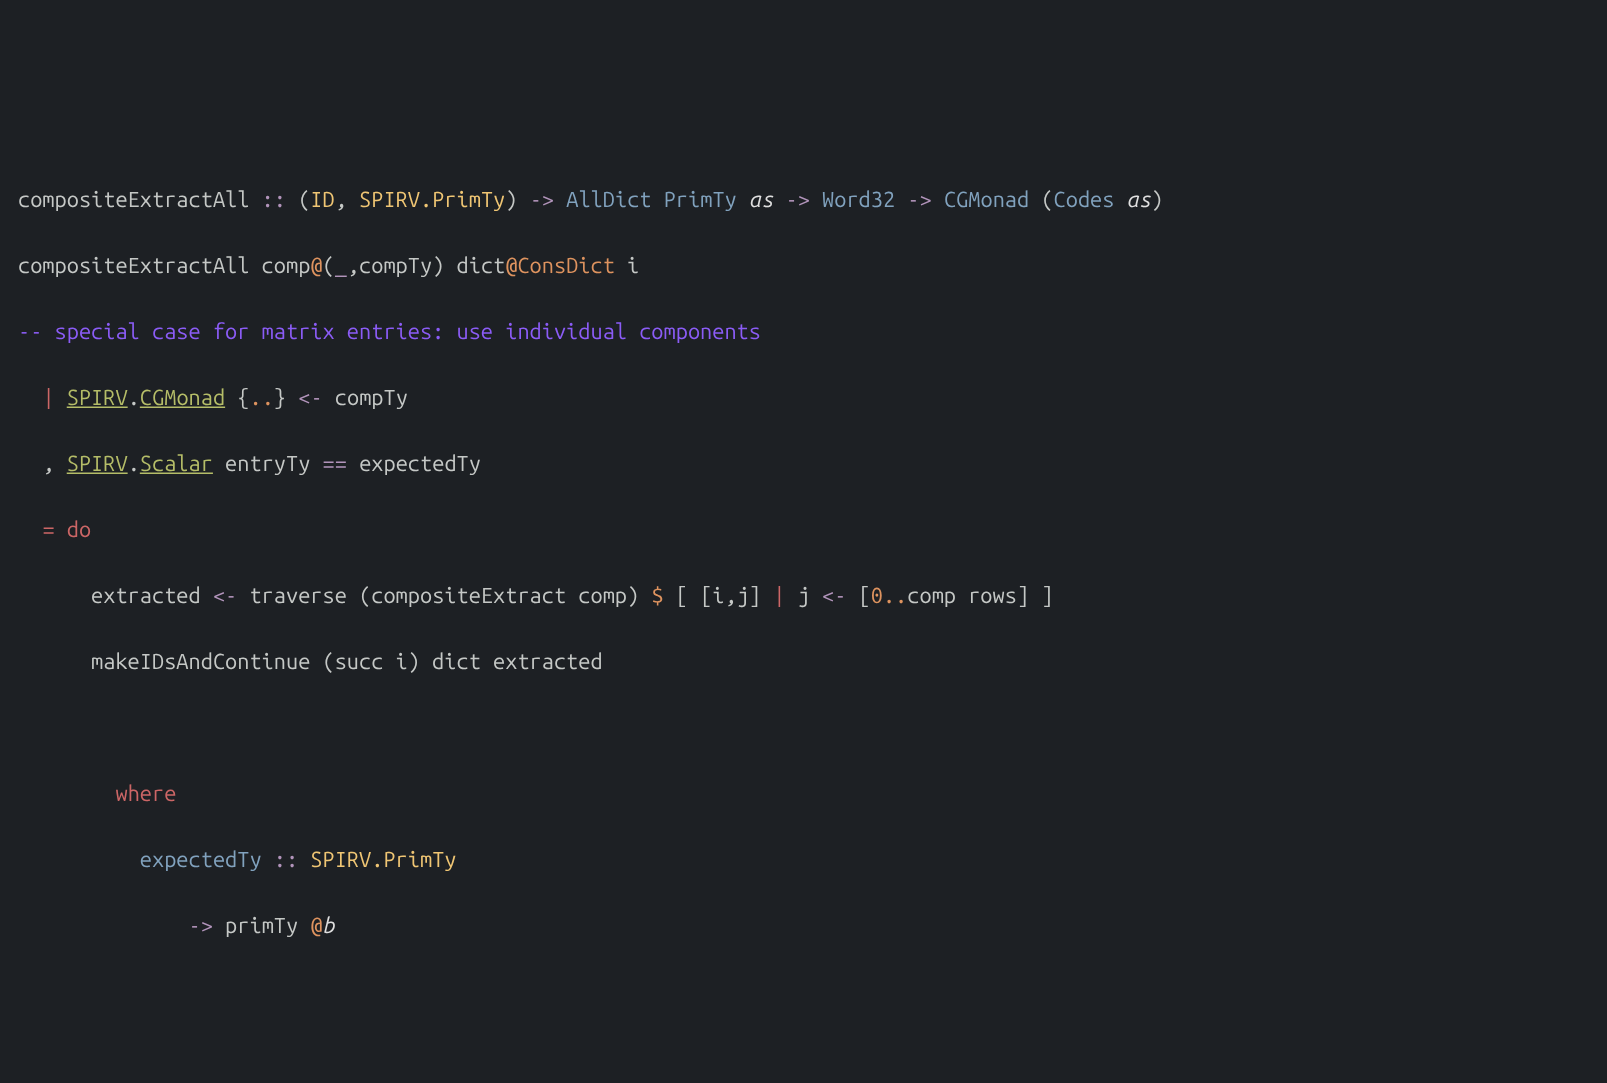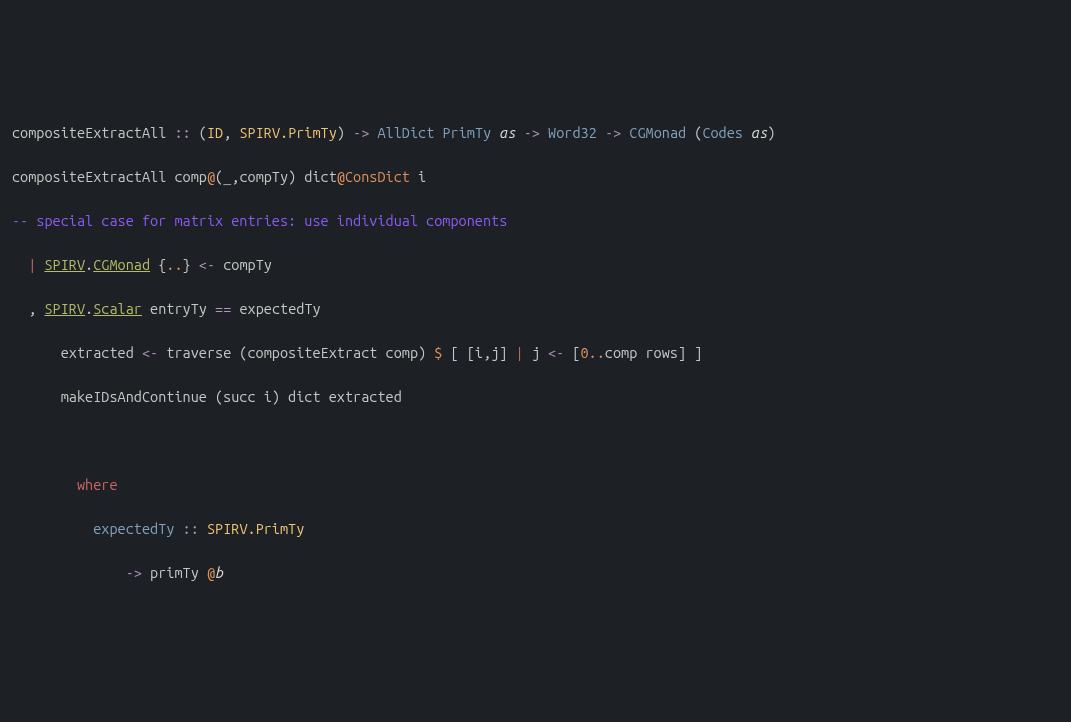--- a/index.html
+++ b/index.html
@@ -39,20 +39,21 @@
 <body>
 
 
 
 <div>
 <span class="line"><span>compositeExtractAll </span><span class="purple">::</span><span> (</span><span class="type">ID</span><span>, </span><span class="type">SPIRV.PrimTy</span><span>) </span><span class="arrow">-&gt;</span><span> </span><span class="blue">AllDict PrimTy </span><span class="typevar">as</span><span> </span><span class="arrow">-&gt;</span><span> </span><span class="blue">Word32</span><span> </span><span class="arrow">-&gt;</span><span> </span><span class="blue">CGMonad</span><span> (</span><span class="blue">Codes </span><span class="typevar">as</span><span>)</span></span>
 <span class="line"><span>compositeExtractAll comp</span><span class="kw-orange">@</span><span>(</span><span class="purple">_</span><span>,compTy) dict</span><span class="kw-orange">@</span><span class="cons">ConsDict</span><span> i</span></span>
 <span class="line comment">-- special case for matrix entries: use individual components</span>
 <span class="line"><span>  </span><span class="kw-red">|</span><span> </span><span class="green">SPIRV</span><span>.</span><span class="green">CGMonad</span><span> {</span><span class="kw-orange">..</span><span>} </span><span class="purple">&lt;-</span><span> compTy</span></span>
 <span class="line"><span>  , </span><span class="green">SPIRV</span><span>.</span><span class="green">Scalar</span><span> entryTy </span><span class="purple">==</span><span> expectedTy</span></span>
+<span class="line"><span>  </span><span class="kw-red">=</span><span> </span><span class="kw-red">do</span></span>
 <span class="line"><span>      extracted </span><span class="purple">&lt;-</span><span> traverse (compositeExtract comp) </span><span class="kw-orange">$</span><span> [ [i,j] </span><span class="kw-red">|</span><span> j </span><span class="purple">&lt;-</span><span> [</span><span class="num">0</span><span class="kw-orange">..</span><span>comp rows] ]</span></span>
 <span class="line">      makeIDsAndContinue (succ i) dict extracted</span>
 <span class="line"></span>
 <span class="line"><span>        </span><span class="kw-red">where</span></span>
 <span class="line"><span>          </span><span class="blue">expectedTy </span><span class="purple">::</span><span> </span><span class="type">SPIRV.PrimTy</span></span>
 <span class="line"><span>              </span><span class="arrow">-&gt;</span><span> primTy </span><span class="kw-orange">@</span><span class="typevar">b</span></span>
 
 
 
 

